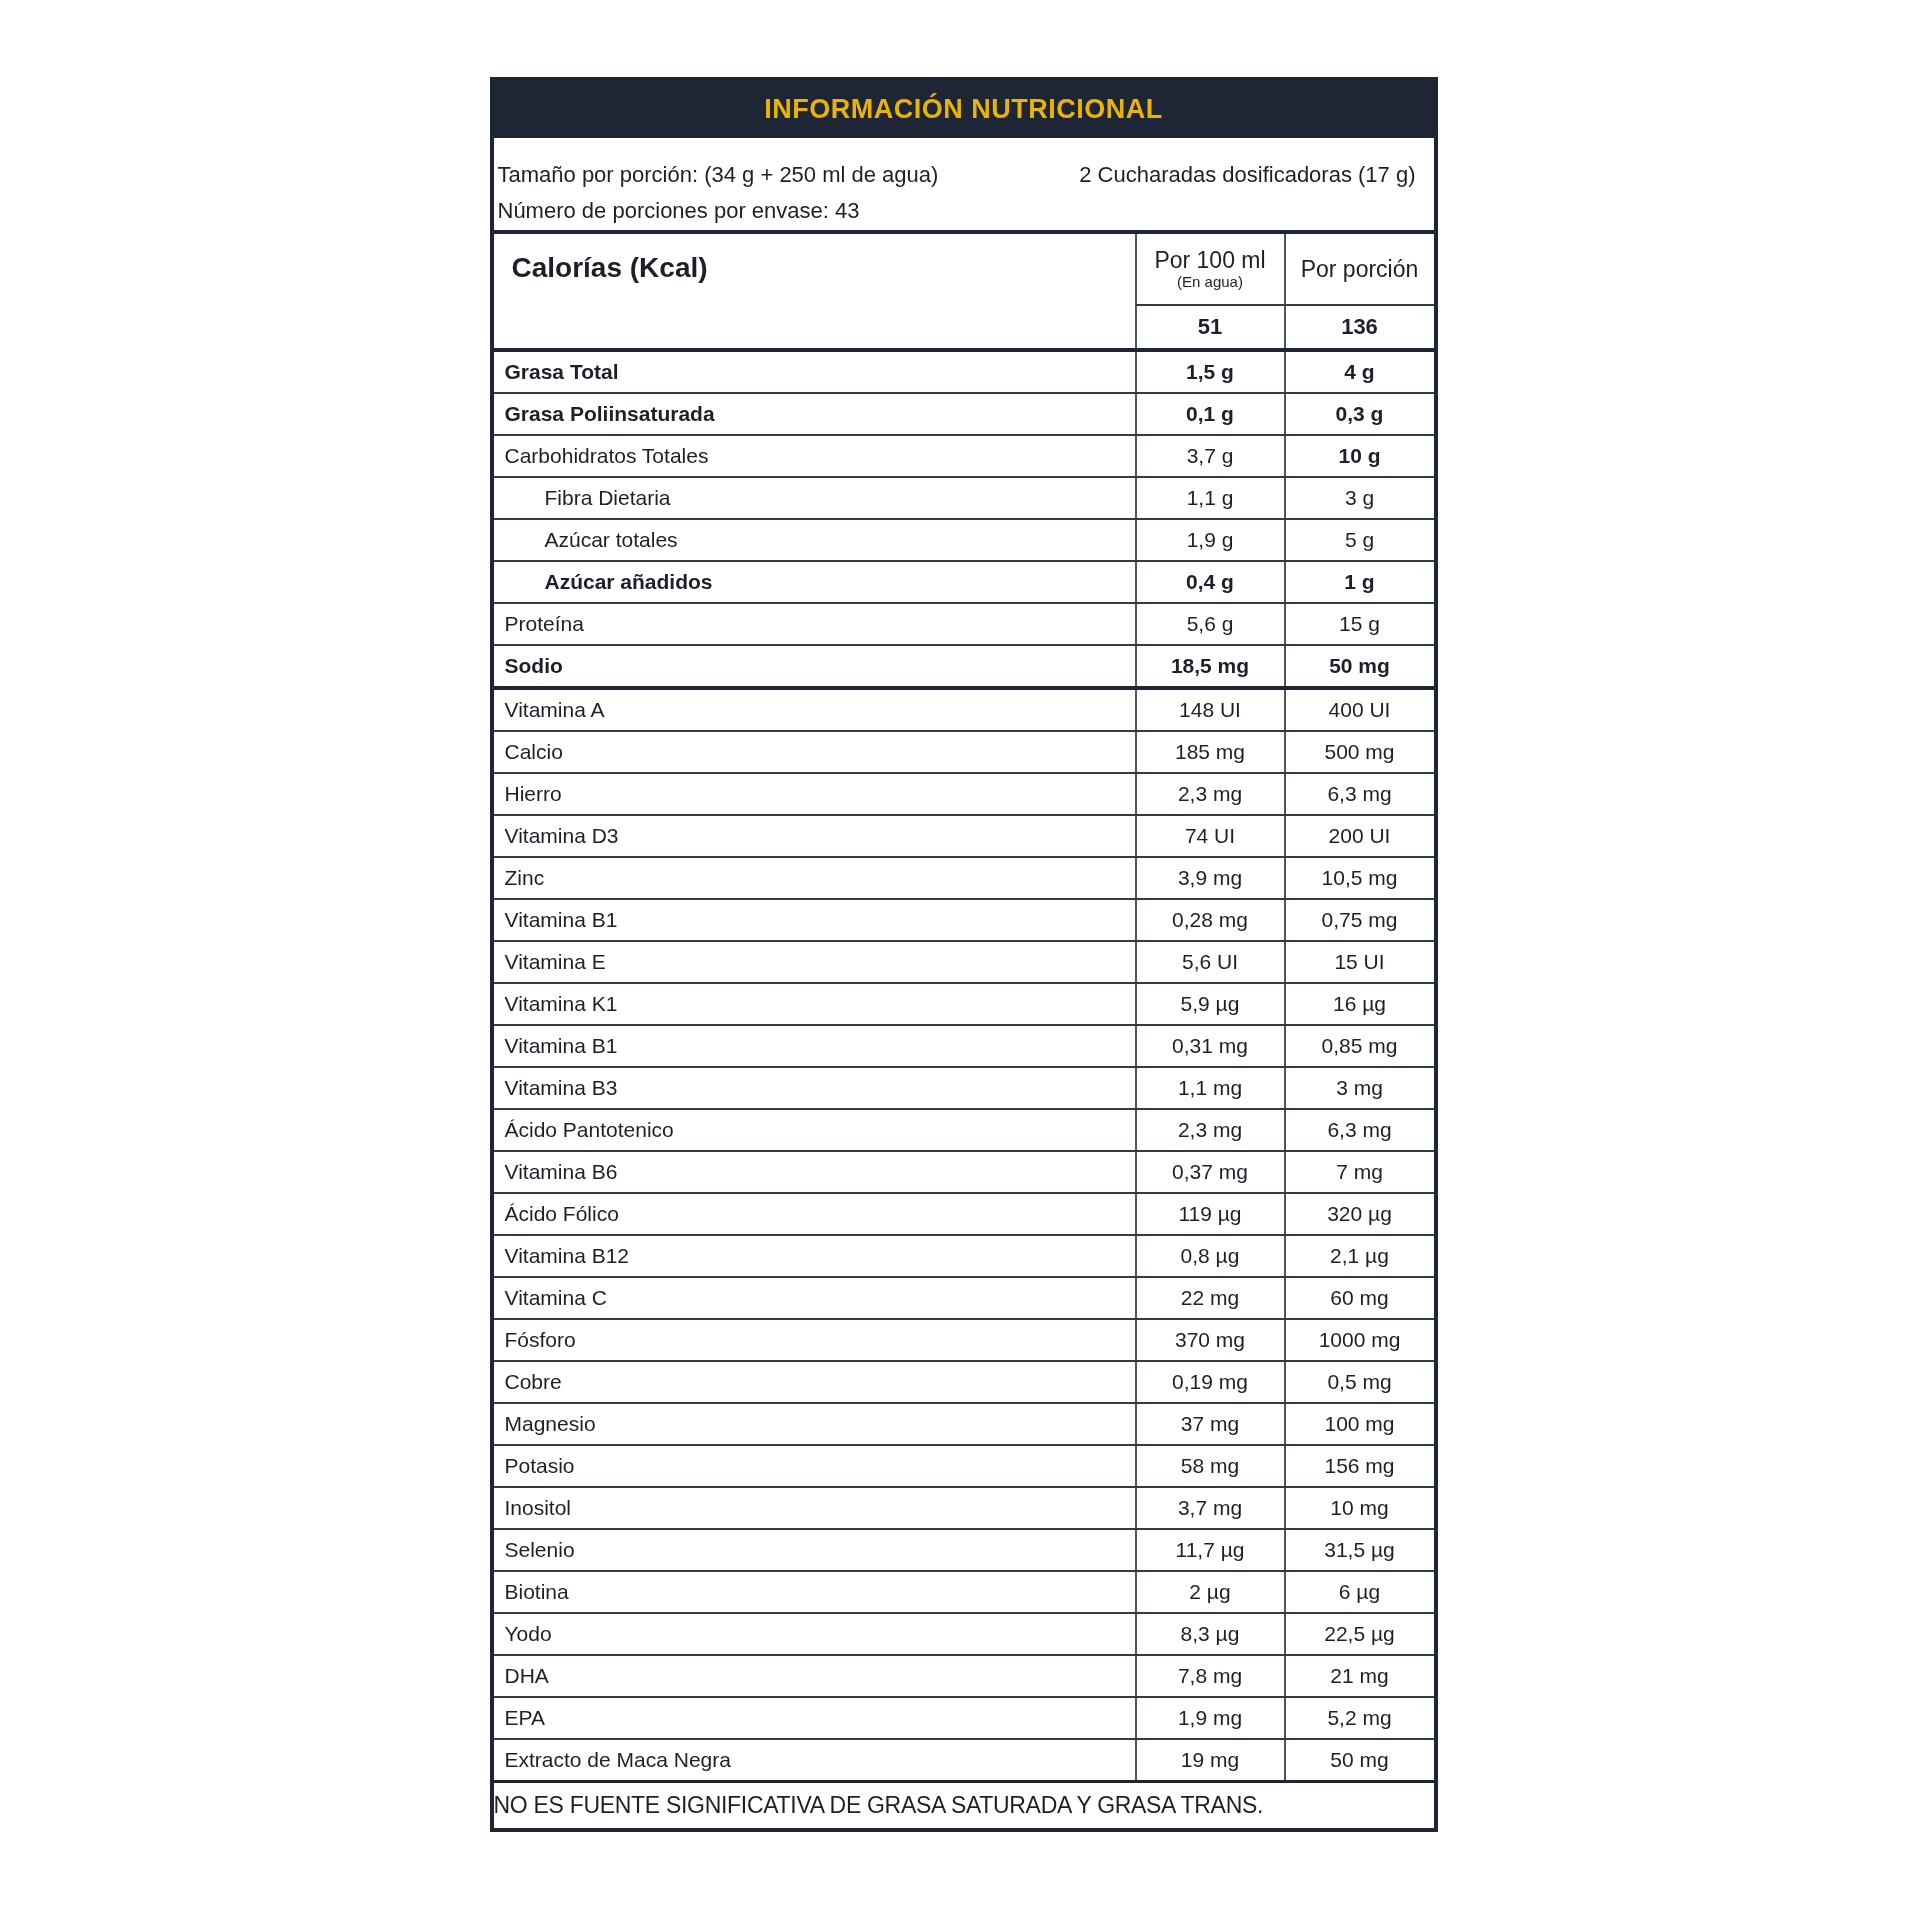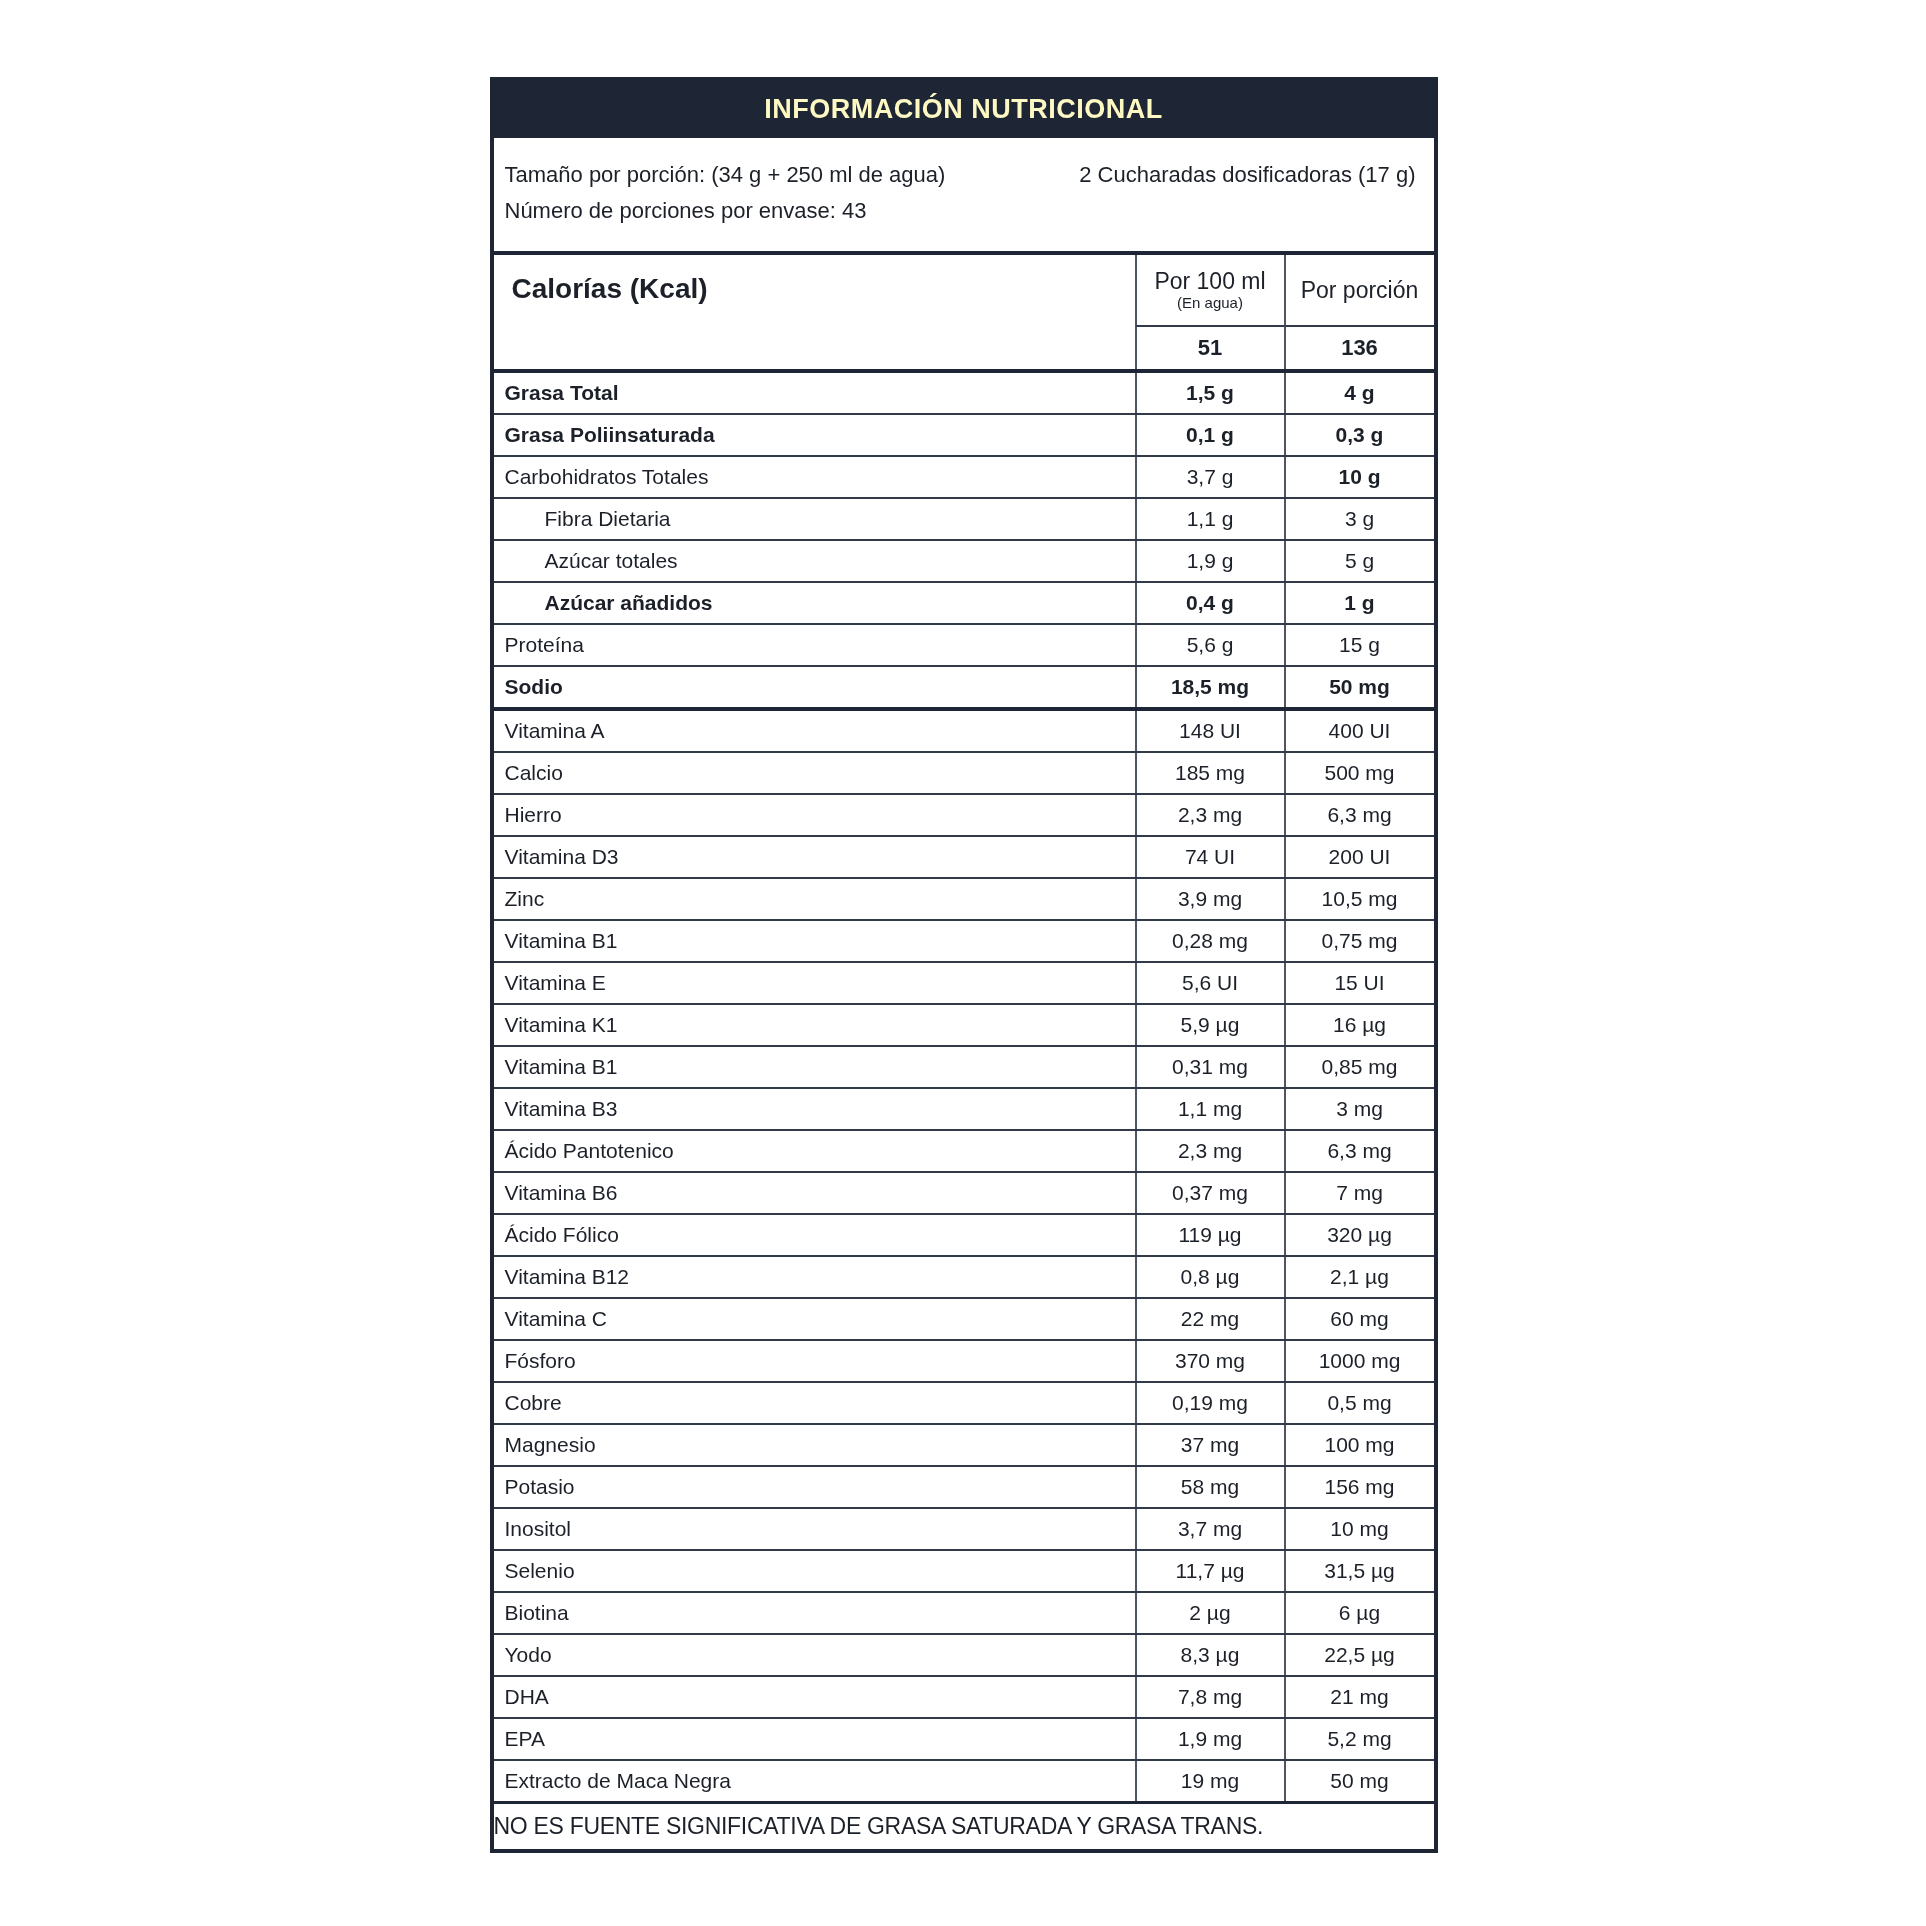--- a/index.html
+++ b/index.html
@@ -13,28 +13,28 @@
     width:1927px;height:1927px;background:#ffffff;
     font-family:"Liberation Sans",sans-serif;color:var(--text);
   }
   .page{width:1927px;height:1927px;box-sizing:border-box;padding-top:77px;}
   .label-box{
     width:940px;margin:0 auto;border:4px solid var(--navy);
     box-sizing:content-box;background:#fff;
   }
   
   .title-bar{
-    height:57px;background:var(--navy);color:#fef9c3;
+    height:57px;background:var(--navy);color:#eab308;
     display:flex;align-items:center;justify-content:center;
     font-size:27px;font-weight:bold;letter-spacing:0.5px;
   }
   
   .serving{
-    height:117px;border-bottom:4px solid var(--navy);
-    padding:24px 18px 0 11px;box-sizing:border-box;font-size:22px;
+    height:96px;border-bottom:4px solid var(--navy);
+    padding:24px 18px 0 4px;box-sizing:border-box;font-size:22px;
   }
   .serving-line1{display:flex;justify-content:space-between;align-items:baseline;}
   .serving-line2{margin-top:10px;}
   
   .calories{
     display:grid;grid-template-columns:1fr 149px 150px;
     grid-template-rows:70px 44px;border-bottom:4px solid var(--navy);
   }
   .cal-label{
     grid-column:1;grid-row:1/3;padding:18px 0 0 18px;

